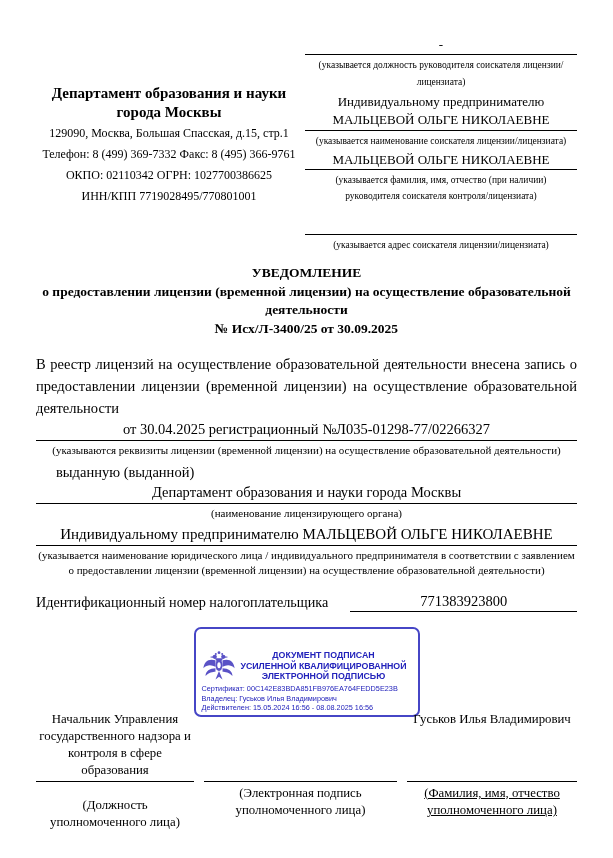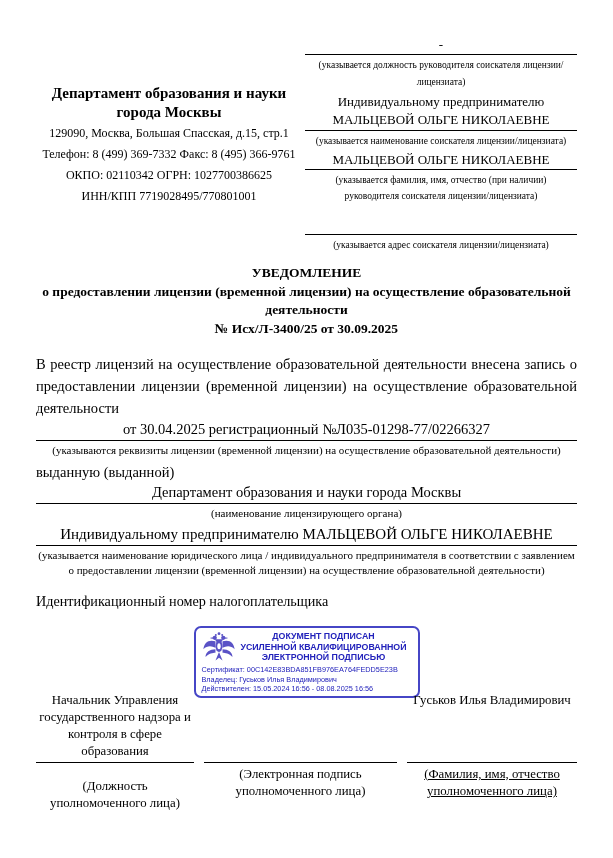--- a/index.html
+++ b/index.html
@@ -29,31 +29,31 @@
   .spacer28 { height:28px; }
 
   
   .doc-title { text-align:center; font-weight:bold; font-size:13.5px; line-height:18.5px; margin-top:10px; }
   .doc-title div { margin:0; }
 
   
   .body-par { font-size:14.5px; line-height:22px; text-align:justify; margin-top:15px; }
   .center-underlined { text-align:center; font-size:14.5px; line-height:20px; border-bottom:1px solid #000; padding-bottom:1px; }
   .small-hint { text-align:center; font-size:11px; line-height:15px; padding-top:2px; }
-  .issued { font-size:14.5px; line-height:20px; margin-top:4px; }
+  .issued { font-size:14.5px; line-height:20px; margin-top:4px;margin-left:20px; }
   .licensee-line { font-size:15px; }
   .inn-row { display:flex; align-items:flex-end; margin-top:13px; font-size:14.2px; line-height:20px; }
   .inn-label { white-space:nowrap; }
   .inn-value { flex:1; margin-left:22px; text-align:center; border-bottom:1px solid #000; font-size:14.5px; }
 
   
   .stamp {
     width:226px; margin:15px auto 0; box-sizing:border-box;
     border:2px solid var(--stamp-border,#4646c6); border-radius:7px;
-    padding:3px 6px 2px;
+    padding:21px 6px 2px;
     font-family:"Liberation Sans", sans-serif;
     color:var(--stamp-text,#2222bb);
     background:#fff;
   }
   .stamp-top { display:flex; align-items:center; }
   .stamp-eagle { width:34px; height:32px; flex:0 0 auto; }
   .stamp-head { flex:1; text-align:center; font-weight:bold; font-size:8.8px; line-height:10.5px; }
   .stamp-small { font-size:7.3px; line-height:9.6px; text-align:left; margin-top:2px; }
 
   
@@ -83,21 +83,21 @@
     </div>
     <div class="header-right">
       <div class="fld-value">-</div>
       <div class="rule"></div>
       <div class="fld-hint">(указывается должность руководителя соискателя лицензии/лицензиата)</div>
       <div class="fld-value big2">Индивидуальному предпринимателю МАЛЬЦЕВОЙ ОЛЬГЕ НИКОЛАЕВНЕ</div>
       <div class="rule"></div>
       <div class="fld-hint">(указывается наименование соискателя лицензии/лицензиата)</div>
       <div class="fld-value">МАЛЬЦЕВОЙ ОЛЬГЕ НИКОЛАЕВНЕ</div>
       <div class="rule"></div>
-      <div class="fld-hint">(указывается фамилия, имя, отчество (при наличии) руководителя соискателя лицензии/лицензиата)</div>
+      <div class="fld-hint">(указывается фамилия, имя, отчество (при наличии) руководителя соискателя контроля/лицензиата)</div>
       <div class="spacer28"></div>
       <div class="rule"></div>
       <div class="fld-hint">(указывается адрес соискателя лицензии/лицензиата)</div>
     </div>
   </div>
 
   <div class="doc-title">
     <div>УВЕДОМЛЕНИЕ</div>
     <div>о предоставлении лицензии (временной лицензии) на осуществление образовательной деятельности</div>
     <div>№ Исх/Л-3400/25 от 30.09.2025</div>
@@ -111,20 +111,21 @@
   <div class="issued">выданную (выданной)</div>
 
   <div class="center-underlined">Департамент образования и науки города Москвы</div>
   <div class="small-hint">(наименование лицензирующего органа)</div>
 
   <div class="center-underlined licensee-line" style="margin-top:3px;">Индивидуальному предпринимателю МАЛЬЦЕВОЙ ОЛЬГЕ НИКОЛАЕВНЕ</div>
   <div class="small-hint">(указывается наименование юридического лица / индивидуального предпринимателя в соответствии с заявлением о предоставлении лицензии (временной лицензии) на осуществление образовательной деятельности)</div>
 
   <div class="inn-row">
     <div class="inn-label">Идентификационный номер налогоплательщика</div>
+    <div class="inn-value">771383923800</div>
   </div>
 
   <div class="stamp">
     <div class="stamp-top">
       <svg class="stamp-eagle" viewBox="0 0 48 44" xmlns="http://www.w3.org/2000/svg">
         <g fill="var(--stamp-emblem,#5a52c6)">
           <circle cx="24" cy="3.2" r="2"></circle>
           <circle cx="19.5" cy="5" r="1.4"></circle>
           <circle cx="28.5" cy="5" r="1.4"></circle>
           <circle cx="18" cy="9" r="3"></circle>

